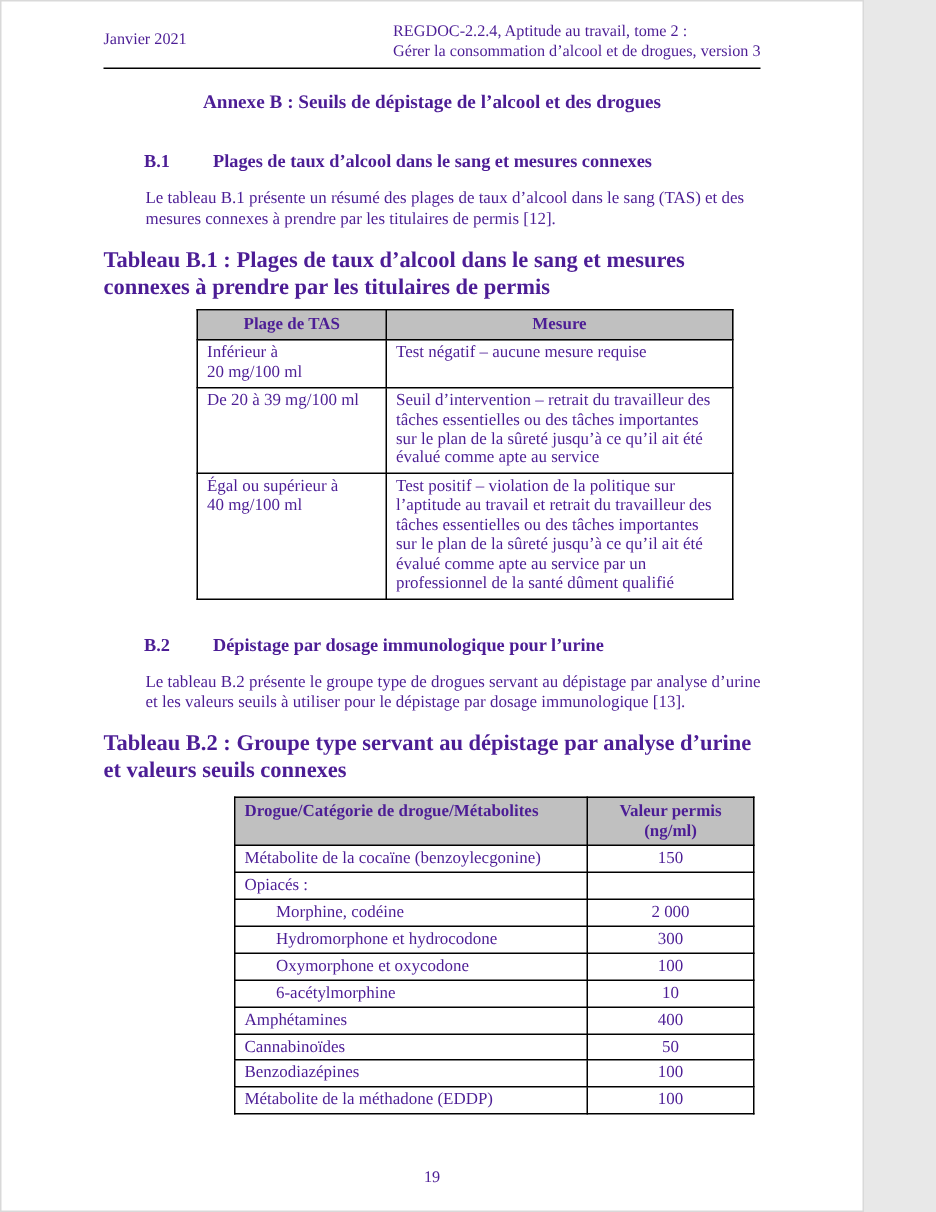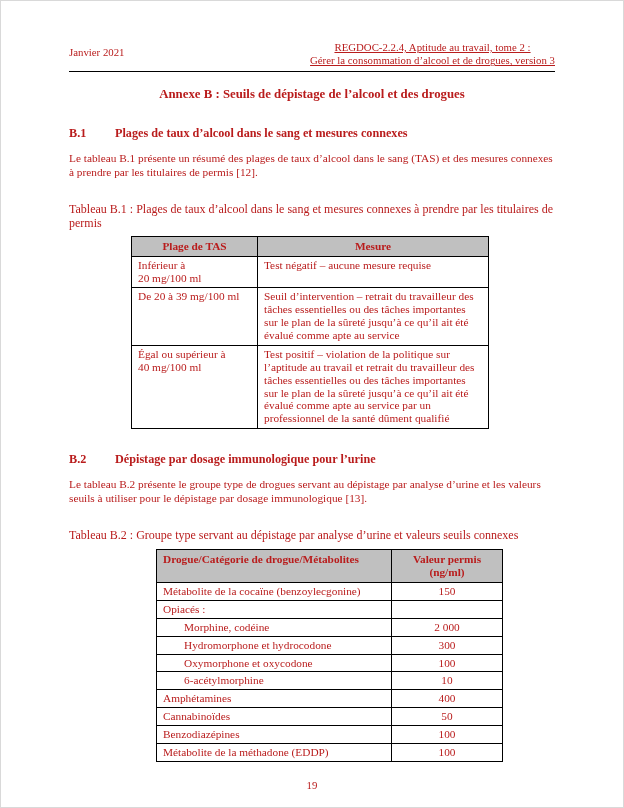--- a/index.html
+++ b/index.html
@@ -1,47 +1,47 @@
 <!DOCTYPE html>
 <html lang="fr"><head>
 <meta charset="utf-8">
 <style>
   * { margin: 0; padding: 0; box-sizing: border-box; }
   html, body { background: #e8e8e8; }
   .page {
-    width: 624px; height: 808px;
+    width: 576px; height: 808px;
     background: #ffffff;
     border: 1px solid #d9d9d9;
     position: relative;
     font-family: "Liberation Serif", "DejaVu Serif", serif;
-    color: #b91c1c;
-    padding: 40px 68px 0 68px;
+    color: #4c1d95;
+    padding: 14px 68px 0 68px;
     overflow: hidden;
   }
   .doc-header {
     display: flex; justify-content: space-between; align-items: flex-start;
     font-size: 10.8px; line-height: 1.25;
   }
   .doc-header .hdr-left { padding-top: 5px; }
-  .doc-header .hdr-right { text-align: center; text-decoration: underline; }
+  .doc-header .hdr-right { text-align: left; }
   .header-rule {
     border: 0; border-top: 1.2px solid #000; margin-top: 3px;
   }
   .doc-title {
     text-align: center; font-weight: bold; font-size: 12.8px;
     margin-top: 15px;
   }
   .section-heading {
     display: flex; font-weight: bold; font-size: 12.2px;
   }
-  .section-heading .sec-num { width: 46px; flex: 0 0 46px; }
+  .section-heading .sec-num { width: 46px; flex: 0 0 46px; margin-left: 27px; }
   .sh-b1 { margin-top: 24px; }
   .sh-b2 { margin-top: 23px; }
-  .body-par { font-size: 11.3px; line-height: 1.22; margin-top: 11px; }
-  .table-caption { font-weight: normal; font-size: 12px; line-height: 1.22; margin-top: 22px; }
+  .body-par { font-size: 11.3px; line-height: 1.22; margin-top: 11px; margin-left: 28px; }
+  .table-caption { font-weight: bold; font-size: 15px; line-height: 1.22; margin-top: 11px; }
   table { border-collapse: collapse; font-size: 11.3px; }
   th, td {
     border: 1px solid #000;
     padding: 2px 6px;
     vertical-align: top;
     line-height: 1.14;
   }
   thead th {
     background: #c0c0c0;
     font-weight: bold;

